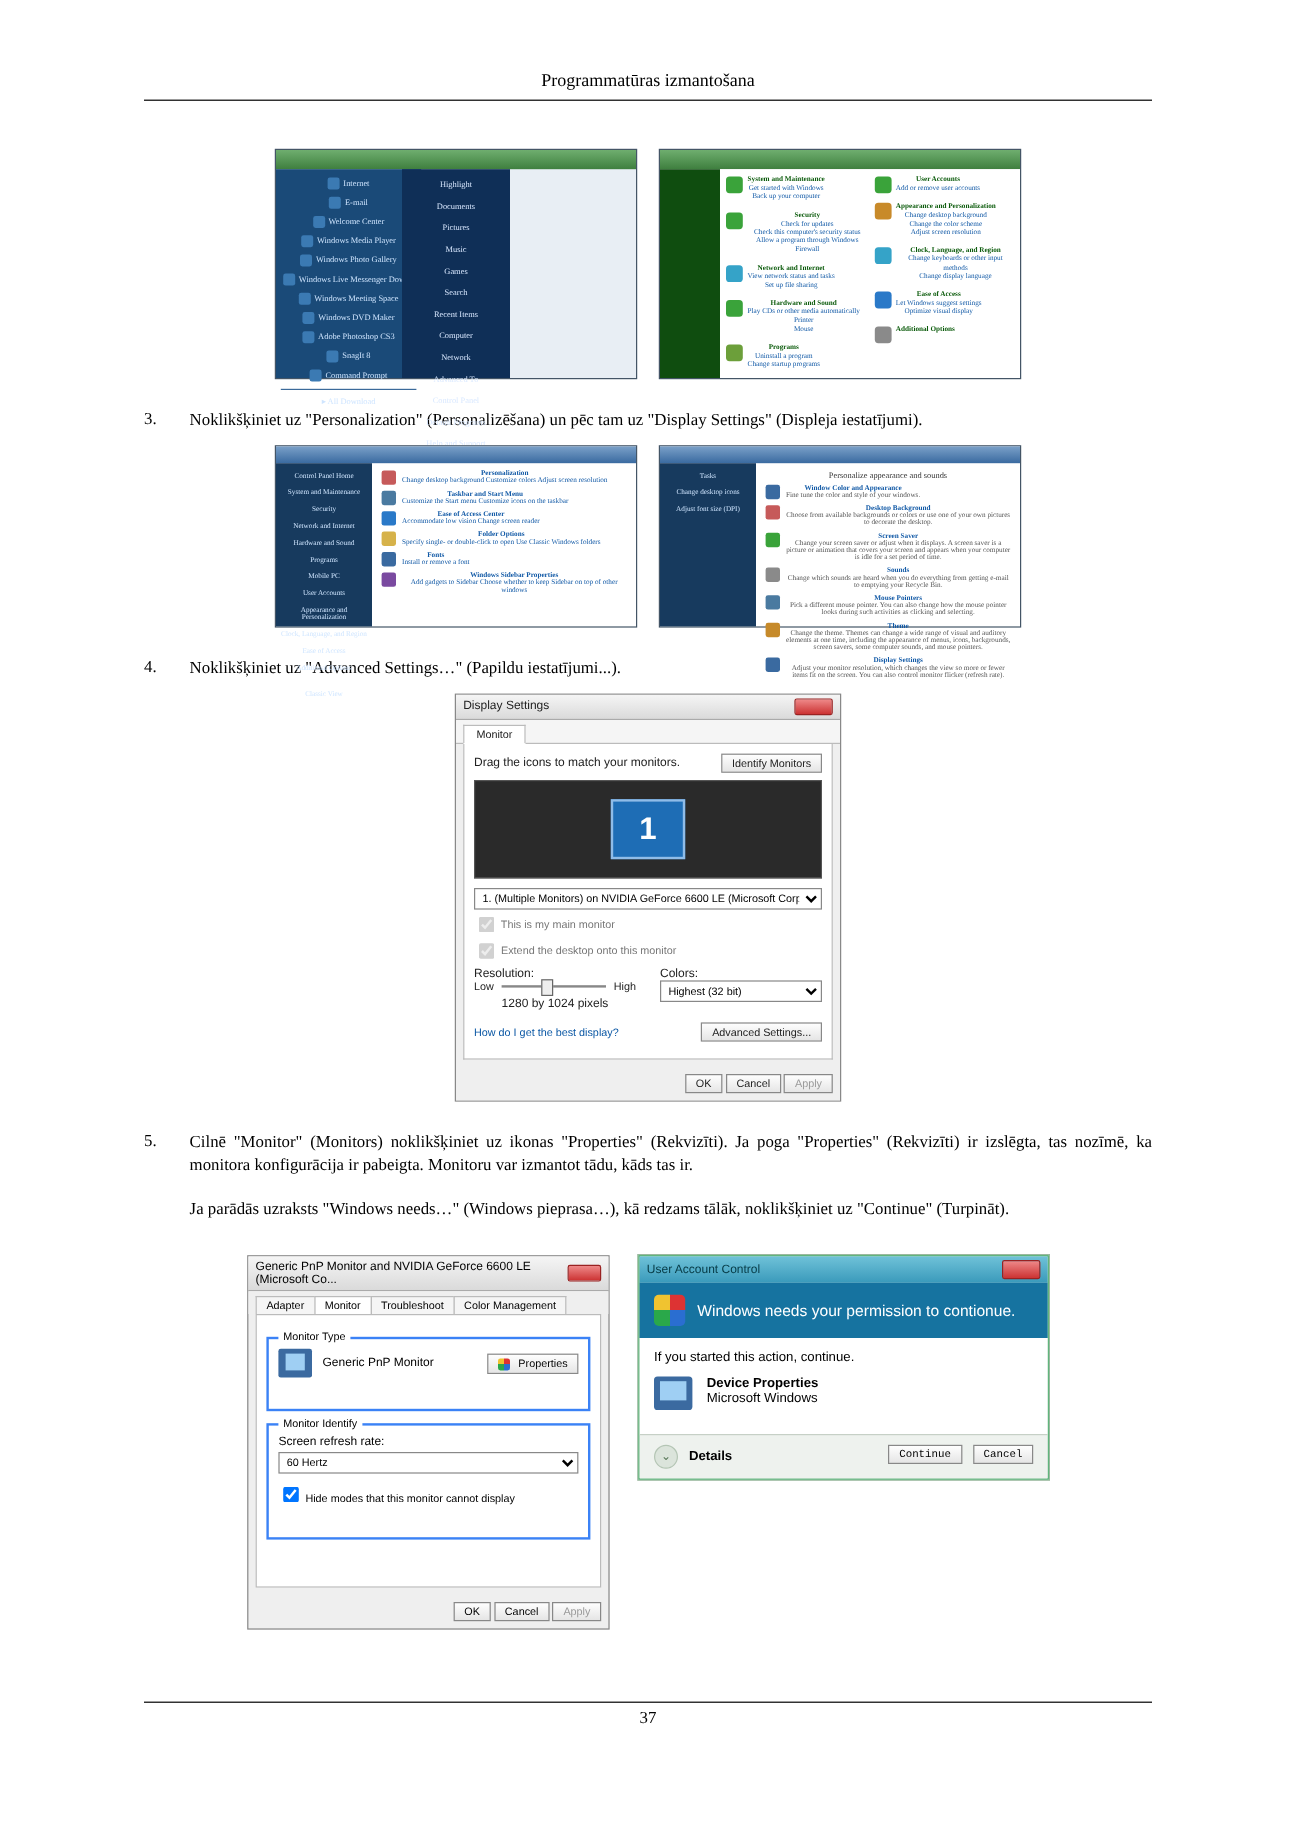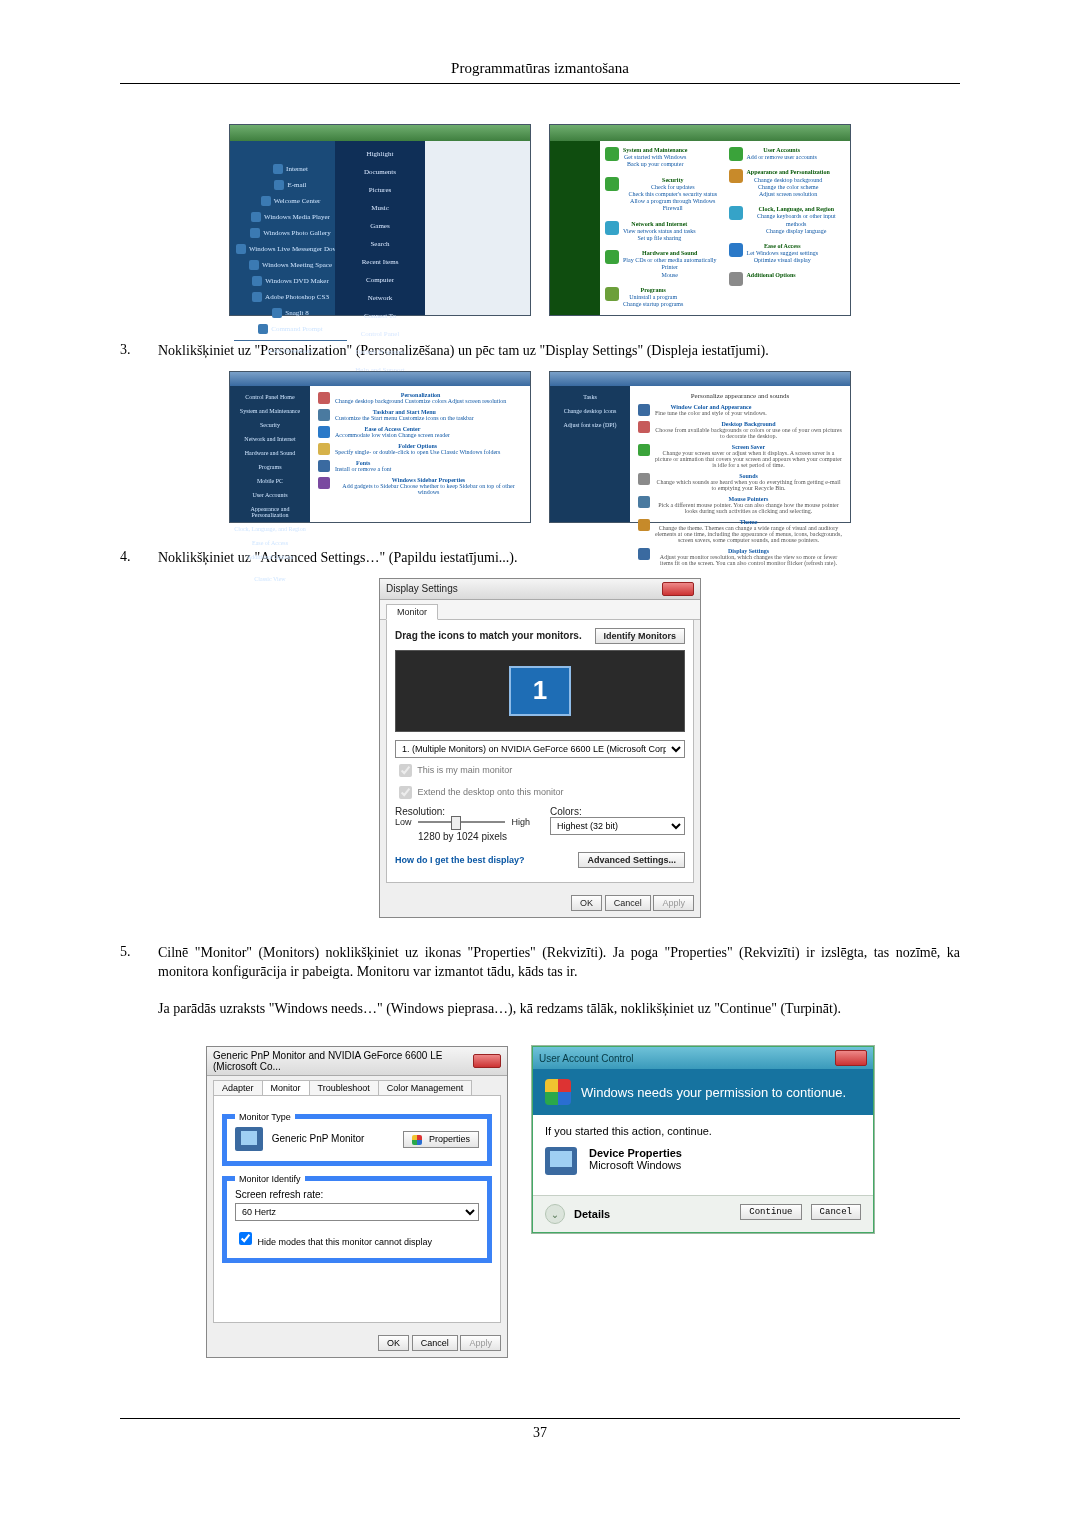--- a/index.html
+++ b/index.html
@@ -49,21 +49,21 @@
     border: 1px solid #456;
     position: relative;
   }
   .cp-titlebar {
     height: 16px;
     background: linear-gradient(#6fae6f,#3f7f3f);
   }
   .cp-side {
     position: absolute; left:0; top:16px; bottom:0; width:121px;
     background:#1a4a78; color:#cfe5ff;
-    font-size:7px; padding:20px 4px;
+    font-size:7px; padding:4px 4px;
     box-sizing:border-box;
   }
   .cp-side .row { padding:3px 2px; white-space:nowrap; overflow:hidden; }
   .cp-side .row .ic {
     display:inline-block; width:10px; height:10px;
     background:#3b7ab3; margin-right:3px; vertical-align:middle;
     border-radius:2px;
   }
   .cp-mid { position:absolute; left:105px; top:16px; bottom:0; width:90px;
     background:#0f2f57; color:#d9e8ff; font-size:7px; padding:4px;
@@ -119,21 +119,21 @@
     width:30px; height:12px; background:linear-gradient(#e88,#c33);
     border:1px solid #922; border-radius:2px;
   }
   .ds-tabstrip{ background:#f5f5f5; padding:3px 6px 0 6px; border-bottom:1px solid #bbb;}
   .ds-tab{ display:inline-block; background:#fff; border:1px solid #bbb;
     border-bottom:1px solid #fff; padding:2px 10px; font-size:9px;
     position:relative; top:1px;}
   .ds-inner{ background:#fff; margin:0 6px 6px 6px; border:1px solid #bbb;
     border-top:none; padding:8px; }
   .ds-row{ display:flex; justify-content:space-between; align-items:center;
-    margin-bottom:6px;font-weight:bold;}
+    margin-bottom:6px;}
   .ds-btn{
     background:linear-gradient(#fefefe,#e5e5e5); border:1px solid #888;
     padding:2px 8px; font-size:9px; display:inline-block;
   }
   .ds-mon-area{
     background:#2a2a2a; height:80px; margin:4px 0 8px 0;
     position:relative; border:1px solid #555;
   }
   .ds-mon1{
     position:absolute; left:50%; top:50%; transform:translate(-50%,-50%);
@@ -177,21 +177,21 @@
     background:linear-gradient(#f5f5f5,#dadada);
     border-bottom:1px solid #aaa; padding:3px 6px;
     display:flex; justify-content:space-between; align-items:center;
   }
   .mp-tabs{ padding:4px 6px 0 6px; background:#efefef; font-size:9px;}
   .mp-tab{ display:inline-block; padding:2px 8px; border:1px solid #bbb;
     border-bottom:none; background:#f5f5f5; margin-right:-1px;}
   .mp-tab.active{ background:#fff; }
   .mp-body{ background:#fff; margin:0 6px 6px 6px; border:1px solid #bbb;
     padding:8px; min-height:210px; position:relative;}
-  .mp-group{ border:5px solid #3b82f6; padding:8px 8px 10px 8px; margin-top:10px;
+  .mp-group{ border:2px solid #3b82f6; padding:8px 8px 26px 8px; margin-top:10px;
     position:relative;}
   .mp-group-title{ position:absolute; top:-7px; left:8px; background:#fff;
     padding:0 4px; font-size:9px;}
   .mp-icon{
     width:28px;height:24px; background:#3b6aa0; display:inline-block;
     vertical-align:middle; margin-right:6px; border-radius:2px;
     position:relative;
   }
   .mp-icon:after{
     content:""; position:absolute; left:6px; right:6px; top:4px; bottom:6px;
@@ -285,21 +285,21 @@
         <div class="cp-mid" id="f1-mid">
             <div class="mrow">Highlight</div>
             <div class="mrow">Documents</div>
             <div class="mrow">Pictures</div>
             <div class="mrow">Music</div>
             <div class="mrow">Games</div>
             <div class="mrow">Search</div>
             <div class="mrow">Recent Items</div>
             <div class="mrow">Computer</div>
             <div class="mrow">Network</div>
-            <div class="mrow">Connect To</div>
+            <div class="mrow">Advanced To</div>
             <div class="mrow">Control Panel</div>
             <div class="mrow">Default Programs</div>
             <div class="mrow">Help and Support</div>
           </div>
       </div>
 
       <div class="cp-win">
         <div class="cp-titlebar"></div>
         <div class="cp2-body">
           <div class="cp2-left"></div>

